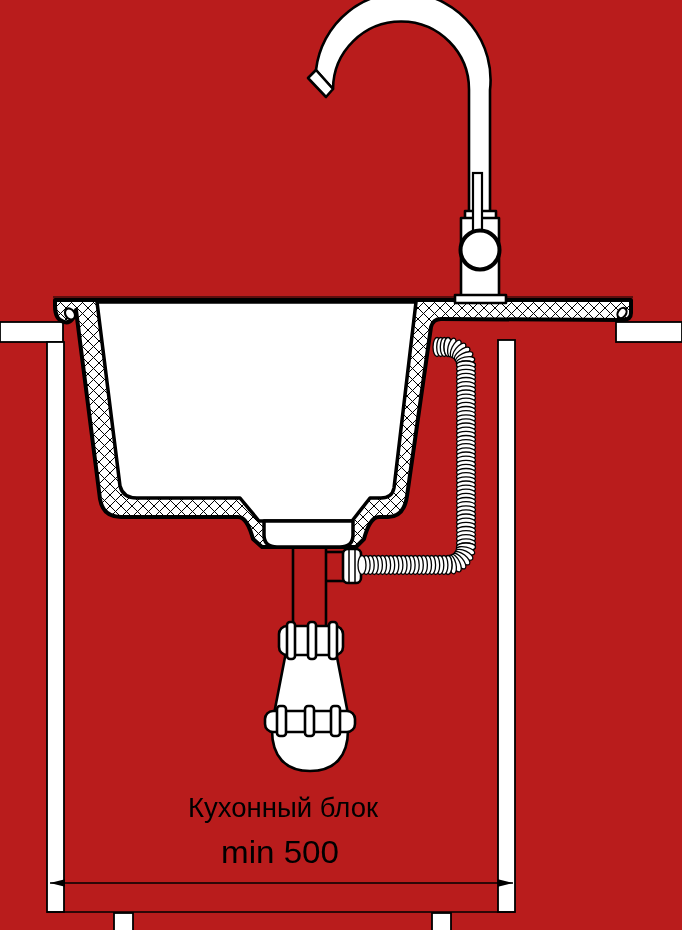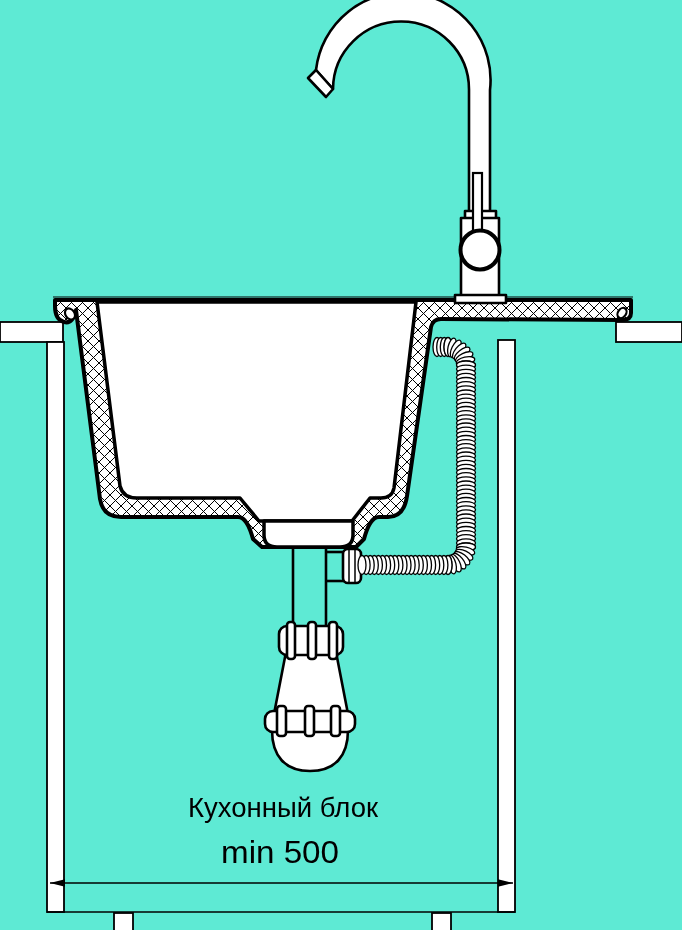--- a/index.html
+++ b/index.html
@@ -1,16 +1,16 @@
 <!DOCTYPE html>
 <html><head>
 <meta charset="utf-8">
 <style>
   html,body{margin:0;padding:0;background:#ffffff;}
-  .stage{width:682px;height:930px;position:relative;background:#5eead4;overflow:hidden;}
+  .stage{width:682px;height:930px;position:relative;background:#b91c1c;overflow:hidden;}
   svg{display:block;}
   text{font-family:"Liberation Sans","DejaVu Sans",sans-serif;fill:#000;}
   .outline-thick{fill:url(#xhatch);stroke:#000;stroke-width:4;stroke-linejoin:round;}
   .bowl{fill:#fff;stroke:#000;stroke-width:3.5;stroke-linejoin:round;}
   .med{fill:#fff;stroke:#000;stroke-width:2.6;stroke-linejoin:round;}
   .med2{fill:#fff;stroke:#000;stroke-width:2.2;}
   .thin{fill:#fff;stroke:#000;stroke-width:1.8;}
   .line-thin{fill:none;stroke:#000;stroke-width:1.5;}
   .line-hair{fill:none;stroke:#000;stroke-width:1.2;}
   .arrow{fill:#000;stroke:none;}

